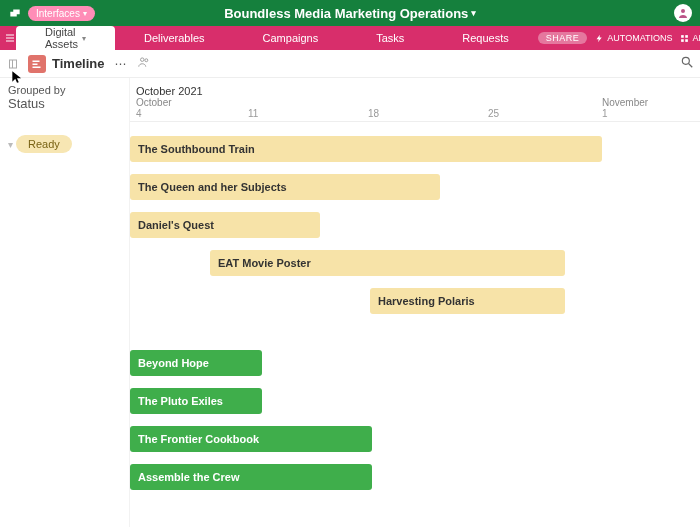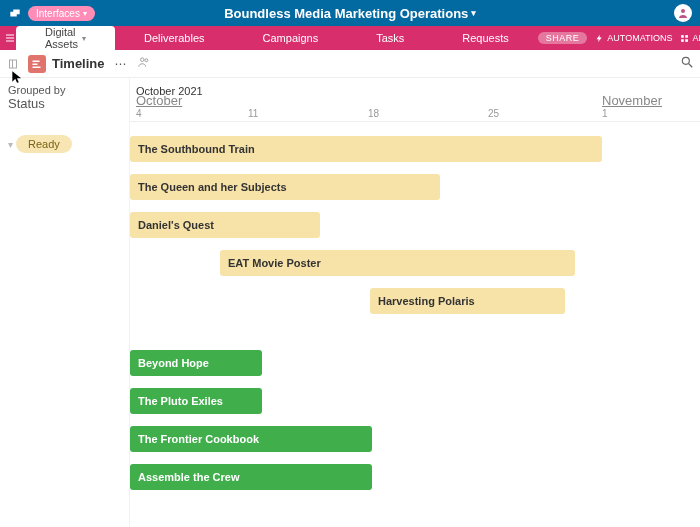--- a/index.html
+++ b/index.html
@@ -1,19 +1,19 @@
 <!DOCTYPE html>
 <html><head>
 <meta charset="utf-8">
 <style>
   * { box-sizing: border-box; margin: 0; padding: 0; }
   body { font-family: -apple-system, BlinkMacSystemFont, "Segoe UI", Helvetica, Arial, sans-serif; font-size: 12px; color: #333; background: #fff; width: 700px; height: 527px; overflow: hidden; }
 
   
-  .hdr { background: #0369a1; color: #fff; height: 26px; display: flex; align-items: center; padding: 0 8px; position: relative; }
+  .hdr { background: #15803d; color: #fff; height: 26px; display: flex; align-items: center; padding: 0 8px; position: relative; }
   .hdr .brand { display: flex; align-items: center; gap: 6px; }
   .hdr .brand-logo { width: 14px; height: 14px; }
   .hdr .pill { background: #ff8db7; border-radius: 10px; padding: 2px 8px; font-size: 10px; display: flex; align-items: center; gap: 3px; }
   .hdr .title { position: absolute; left: 50%; transform: translateX(-50%); font-size: 13px; font-weight: 600; color: #fff; display: flex; align-items: center; gap: 3px;}
   .hdr .avatar { margin-left: auto; width: 18px; height: 18px; border-radius: 50%; background: #fff; display: flex; align-items: center; justify-content: center; }
 
   
   .tabs { background: #d82e6b; height: 24px; display: flex; align-items: stretch; padding: 0 0 0 4px; }
   .tabs .menu-btn { width: 22px; display:flex; align-items:center; justify-content:center; color:#fff;}
   .tabs .tab { display: flex; align-items: center; padding: 0 29px; font-size: 11px; color: #fff; cursor: pointer; }
@@ -36,21 +36,21 @@
   .body { display:flex; height: calc(527px - 26px - 24px - 28px); }
   .leftcol { width: 130px; flex: 0 0 130px; border-right:1px solid #f2f2f2; }
   .leftcol .grouped { padding: 6px 8px 2px; font-size: 11px; color: #555; }
   .leftcol .grouped .sub { font-size: 13px; color:#555; }
 
   .rightpane { flex:1; position:relative; overflow:hidden; }
   .date-header { padding: 4px 0 0 0; }
   .date-header .month { font-size: 11px; color:#333; padding-left:6px; height:18px; display:flex; align-items:center;}
   .date-header .ticks { display:flex; height: 22px; border-bottom: 1px solid #eee; align-items:flex-end; padding-bottom:2px; position:relative;}
   .tick { position:absolute; bottom:2px; font-size:10px; color:#999; }
-  .tick .sub { color:#888; font-size:13px;text-decoration:underline;}
+  .tick .sub { color:#888; font-size:10px;}
 
   .lanes { position: relative; padding-top: 14px; }
   .group-chevron { color:#bbb; font-size:10px; margin-right:3px; display:inline-block;}
   .group-pill { display:inline-block; border-radius: 10px; padding: 3px 12px; font-size:11px; font-weight:500; }
   .pill-ready { background:#f7e6b3; color:#7a6315; }
   .pill-market { background:#3fae4b; color:#fff; }
   .bar { position:absolute; height:26px; border-radius:3px; display:flex; align-items:center; padding:0 8px; font-size:11px; font-weight:600; white-space:nowrap; cursor:pointer;}
   .bar.ready { background:#f7e3a8; color:#333; }
   .bar.market { background:#3fae4b; color:#fff; }
 
@@ -203,21 +203,21 @@
         <div class="grp-block" style="height: 190px; margin-bottom: 24px;">
           <div class="bar ready" style="left: 0px; top: 0px; width: 472px;">
             <span>The Southbound Train</span>
           </div>
           <div class="bar ready" style="left: 0px; top: 38px; width: 310px;">
             <span>The Queen and her Subjects</span>
           </div>
           <div class="bar ready" style="left: 0px; top: 76px; width: 190px;">
             <span>Daniel's Quest</span>
           </div>
-          <div class="bar ready" style="left: 80px; top: 114px; width: 355px; margin-left: 10px;">
+          <div class="bar ready" style="left: 80px; top: 114px; width: 355px;">
             <span>EAT Movie Poster</span>
           </div>
           <div class="bar ready" style="left: 240px; top: 152px; width: 195px;">
             <span>Harvesting Polaris</span>
           </div>
         </div>
         <div class="grp-block" style="height: 160px; margin-bottom: 24px;">
           <div class="bar market" style="left: 0px; top: 0px; width: 132px;">
             <span>Beyond Hope</span>
           </div>

